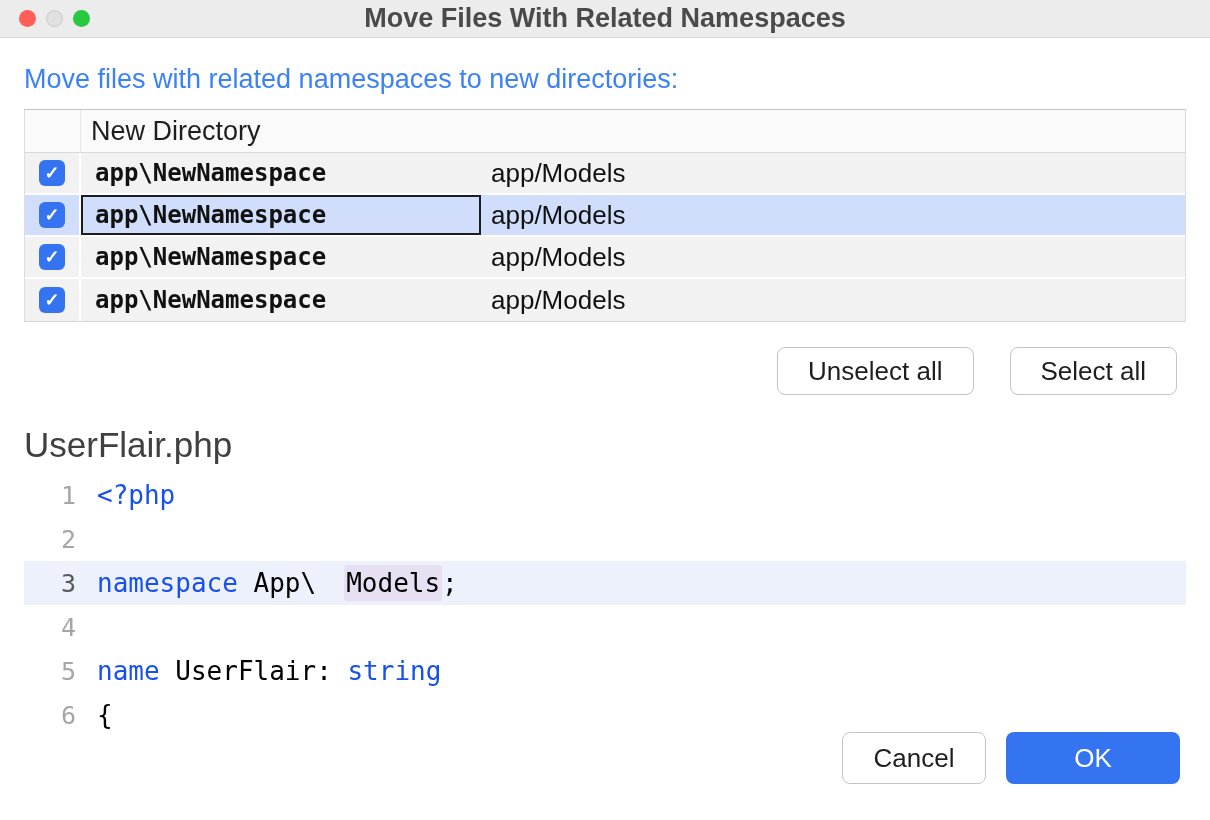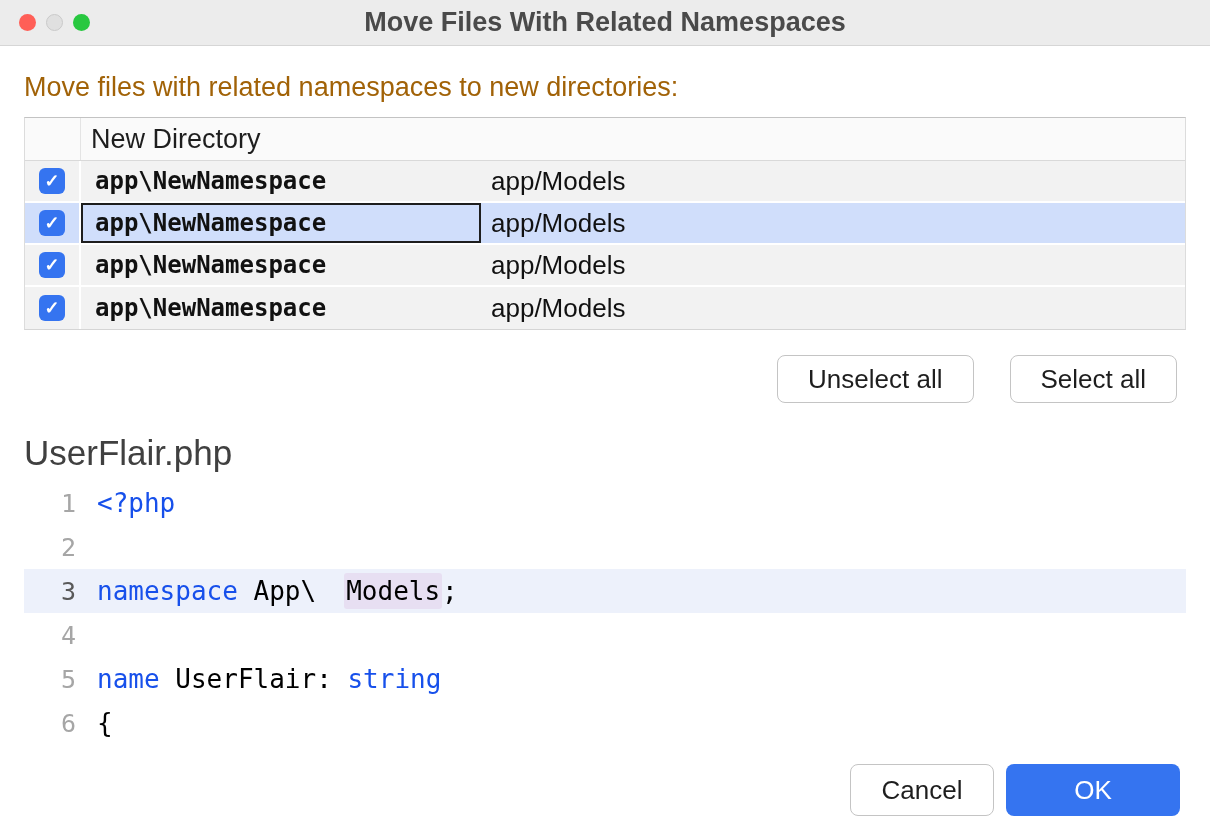--- a/index.html
+++ b/index.html
@@ -8,41 +8,41 @@
     position: relative;
     background: #ffffff;
     font-family: "Liberation Sans", sans-serif;
     overflow: hidden;
     color: #1e1e1e;
   }
 
   
   .titlebar {
     position: relative;
-    height: 46px;
+    height: 38px;
     background: #ececec;
     border-bottom: 1px solid #d6d6d6;
     display: flex;
     align-items: center;
     justify-content: center;
   }
   .traffic {
     position: absolute;
     left: 19px; top: 0; height: 100%;
     display: flex; align-items: center; gap: 10px;
   }
   .tl { width: 17px; height: 17px; border-radius: 50%; display: inline-block; }
   .tl.red   { background: var(--traffic-close, #ff5f57); }
   .tl.gray  { background: var(--traffic-minimize, #e0e0e0); border: 1px solid #cacaca; }
   .tl.green { background: var(--traffic-zoom, #28c840); }
   .win-title { font-size: 27px; font-weight: bold; color: #4a4a4a; }
 
   
   .content { padding: 0 24px; }
-  .instruction { margin-top: 26px; font-size: 27px; color: #a16207; }
+  .instruction { margin-top: 26px; font-size: 27px; color: #3b82f6; }
 
   
   .nstable {
     margin-top: 14px;
     border-top: 1px solid #c3c3c3;
     border-bottom: 1px solid #d5d5d5;
     border-left: 1px solid #dcdcdc;
     border-right: 1px solid #dcdcdc;
   }
   .thead {
@@ -125,22 +125,22 @@
   }
   .code-line.current .lnum { color: #595959; }
   .ltext { padding-left: 21px; white-space: pre; color: #000000; }
   .keyword { color: var(--keyword-blue, #1750eb); }
   .plain { color: #000000; }
   .hl { background: var(--symbol-highlight, #e7dff2); border-radius: 3px; padding: 3px 2px; margin-left: 28px; }
 
   
   .footer {
     position: absolute;
-    right: 30px; bottom: 4px;
-    display: flex; gap: 12px;
+    right: 30px; bottom: 36px;
+    display: flex; gap: 20px;
   }
   .footer button {
     height: 52px;
     border-radius: 8px;
     font-size: 26px;
     font-family: "Liberation Sans", sans-serif;
     cursor: pointer;
   }
   .btn-cancel {
     width: 144px;

